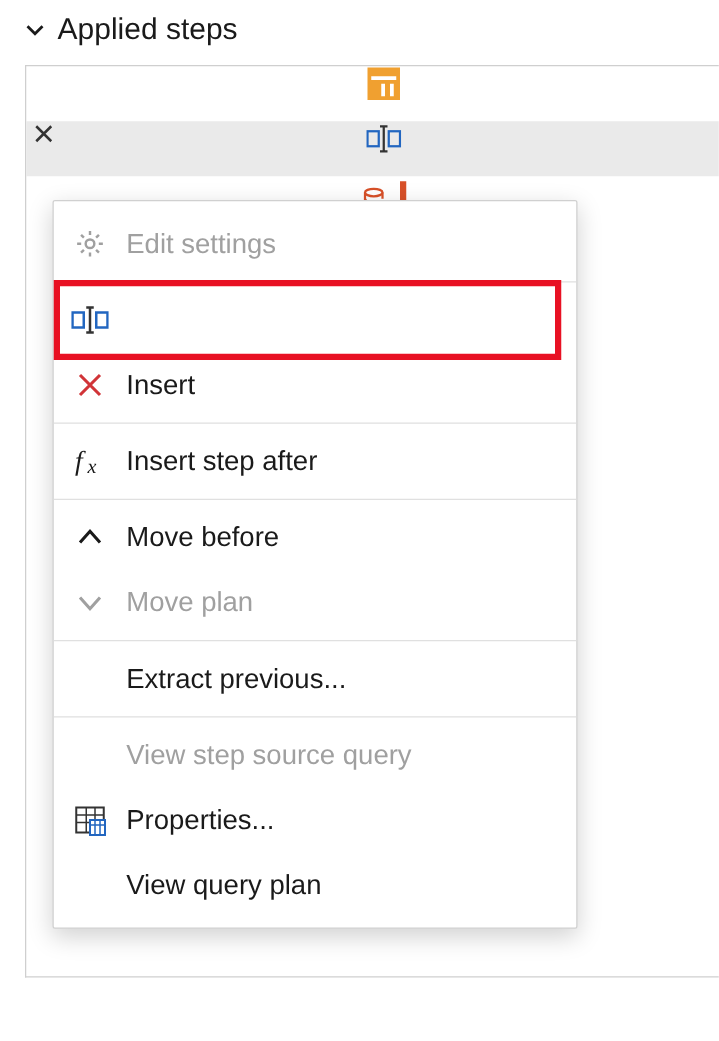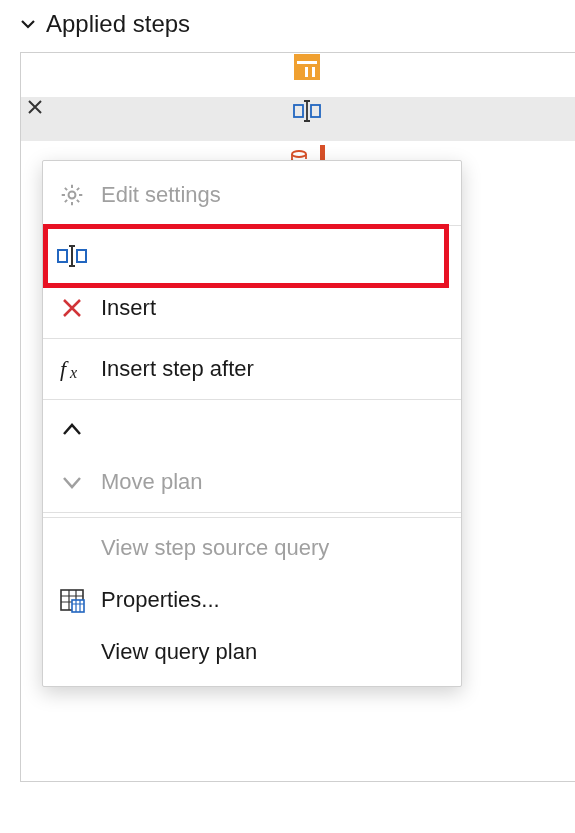--- a/index.html
+++ b/index.html
@@ -275,32 +275,37 @@
     <span>Insert step after</span>
   </div>
   <div class="menu-sep"></div>
 
   <div class="menu-item">
     <span class="mi-icon">
       <svg width="22" height="22" viewBox="0 0 22 22">
           <path d="M3 15 L11 6 L19 15" fill="none" stroke="#1a1a1a" stroke-width="2.5"></path>
         </svg>
     </span>
+    <span>Move before</span>
   </div>
 
   <div class="menu-item disabled">
     <span class="mi-icon">
       <svg width="22" height="22" viewBox="0 0 22 22">
           <path d="M3 7 L11 16 L19 7" fill="none" stroke="#a0a0a0" stroke-width="2.5"></path>
         </svg>
     </span>
     <span>Move plan</span>
   </div>
   <div class="menu-sep"></div>
 
+  <div class="menu-item">
+    <span class="mi-icon"></span>
+    <span>Extract previous...</span>
+  </div>
   <div class="menu-sep"></div>
 
   <div class="menu-item disabled">
     <span class="mi-icon"></span>
     <span>View step source query</span>
   </div>
 
   <div class="menu-item">
     <span class="mi-icon">
       <svg width="26" height="26" viewBox="0 0 26 26">

